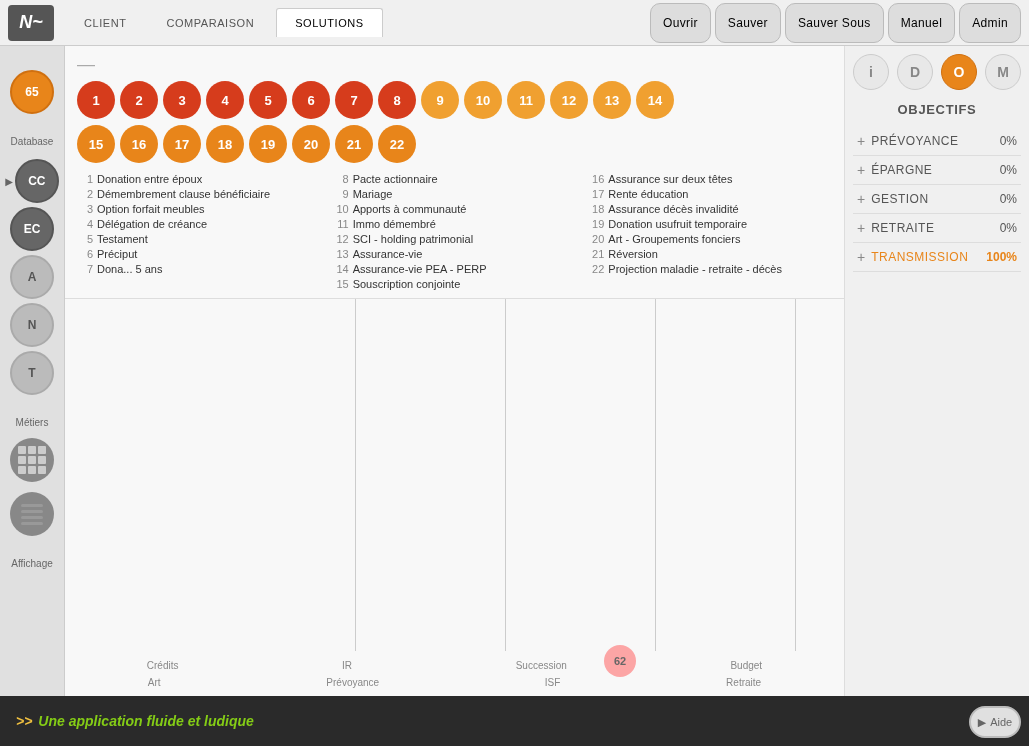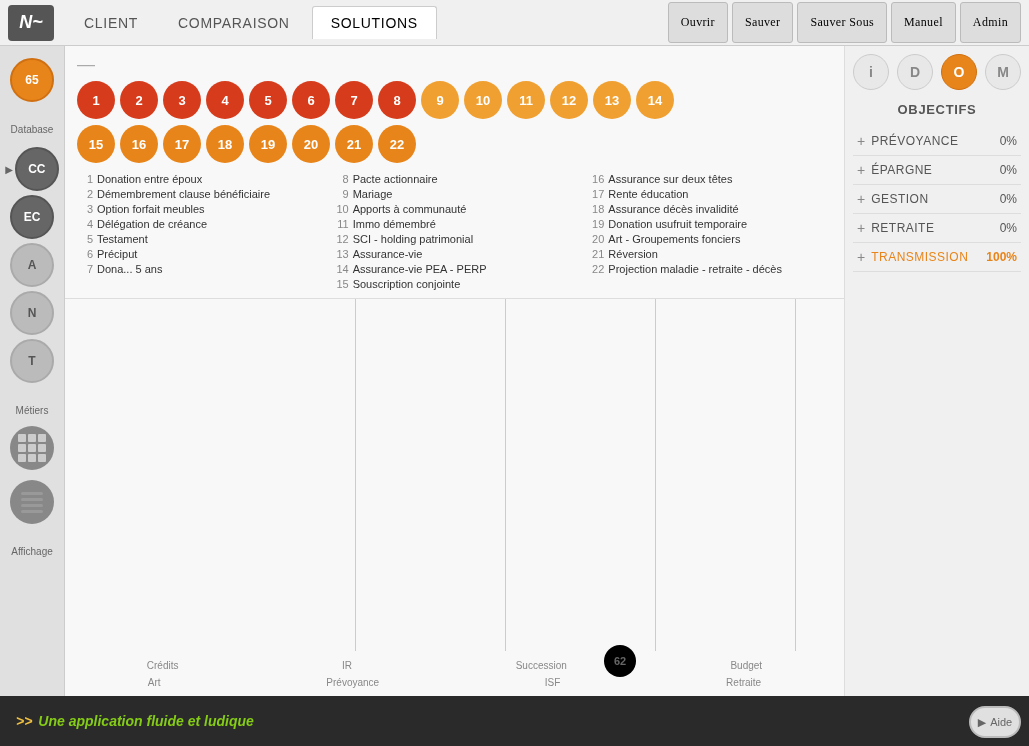--- a/index.html
+++ b/index.html
@@ -9,38 +9,38 @@
     #top-nav {
       display: flex; align-items: center; background: #f0f0f0;
       border-bottom: 1px solid #ccc; height: 46px; padding: 0 8px; gap: 4px;
     }
     .logo-box {
       width: 46px; height: 36px; background: #555; border-radius: 4px;
       display: flex; align-items: center; justify-content: center; margin-right: 8px;
     }
     .logo-text { color: white; font-size: 18px; font-weight: bold; font-style: italic; }
     .nav-tab {
-      padding: 8px 18px; font-size: 14px; cursor: pointer; border-radius: 3px 3px 0 0;
+      padding: 8px 18px; font-size: 11px; cursor: pointer; border-radius: 3px 3px 0 0;
       letter-spacing: 0.05em; text-transform: uppercase; font-weight: 500;
     }
     .nav-tab.active { background: white; border: 1px solid #ccc; border-bottom: none; }
     .nav-tab:not(.active) { color: #555; }
     .nav-spacer { flex: 1; }
     .top-btn {
       padding: 12px 12px; font-size: 12px; background: #ddd; border: 1px solid #bbb;
-      border-radius: 3px; cursor: pointer; text-transform: capitalize; letter-spacing: 0.03em; font-family: Liberation Serif, serif;
+      border-radius: 10px; cursor: pointer; text-transform: capitalize; letter-spacing: 0.03em;
     }
 
     
     #main { display: flex; height: calc(746px - 46px); }
 
     
     #left-sidebar {
       width: 65px; background: #e0e0e0; display: flex; flex-direction: column;
-      align-items: center; padding-top: 12px; border-right: 1px solid #ccc; gap: 4px;
+      align-items: center; padding-top: 24px; border-right: 1px solid #ccc; gap: 4px;
     }
     .sidebar-circle {
       width: 44px; height: 44px; border-radius: 50%; background: #bbb;
       display: flex; align-items: center; justify-content: center;
       font-size: 12px; font-weight: bold; cursor: pointer; color: #444;
       border: 2px solid #aaa;
     }
     .sidebar-circle.orange { background: #e8851a; color: white; border-color: #d07010; }
     .sidebar-circle.dark { background: #666; color: white; border-color: #555; }
     .sidebar-label { font-size: 10px; color: #666; text-align: center; margin-top: 18px; }
@@ -126,21 +126,21 @@
       padding: 0 16px; color: white; font-size: 14px; font-style: italic; font-weight: bold;
       position: absolute; bottom: 0; left: 0; right: 0;
     }
     .bottom-text { color: #84cc16; }
     .bottom-arrows { color: #f0c040; margin-right: 6px; }
     .sc {
       position: absolute; border-radius: 50%;
       display: flex; align-items: center; justify-content: center;
       font-size: 11px; font-weight: bold; color: #555; cursor: pointer;
     }
-    .sc.mid-gray { background: #000000; color: #666; }
+    .sc.mid-gray { background: #fca5a5; color: #666; }
     .sc.light-gray { background: #d8d8d8; color: #888; }
 
     
     #aide-btn {
       position: absolute; bottom: 52px; right: 8px;
       width: 52px; height: 32px; background: #e0e0e0; border: 2px solid #bbb;
       border-radius: 20px; display: flex; align-items: center; justify-content: center;
       font-size: 11px; color: #666; cursor: pointer; gap: 4px;
     }
   </style>

